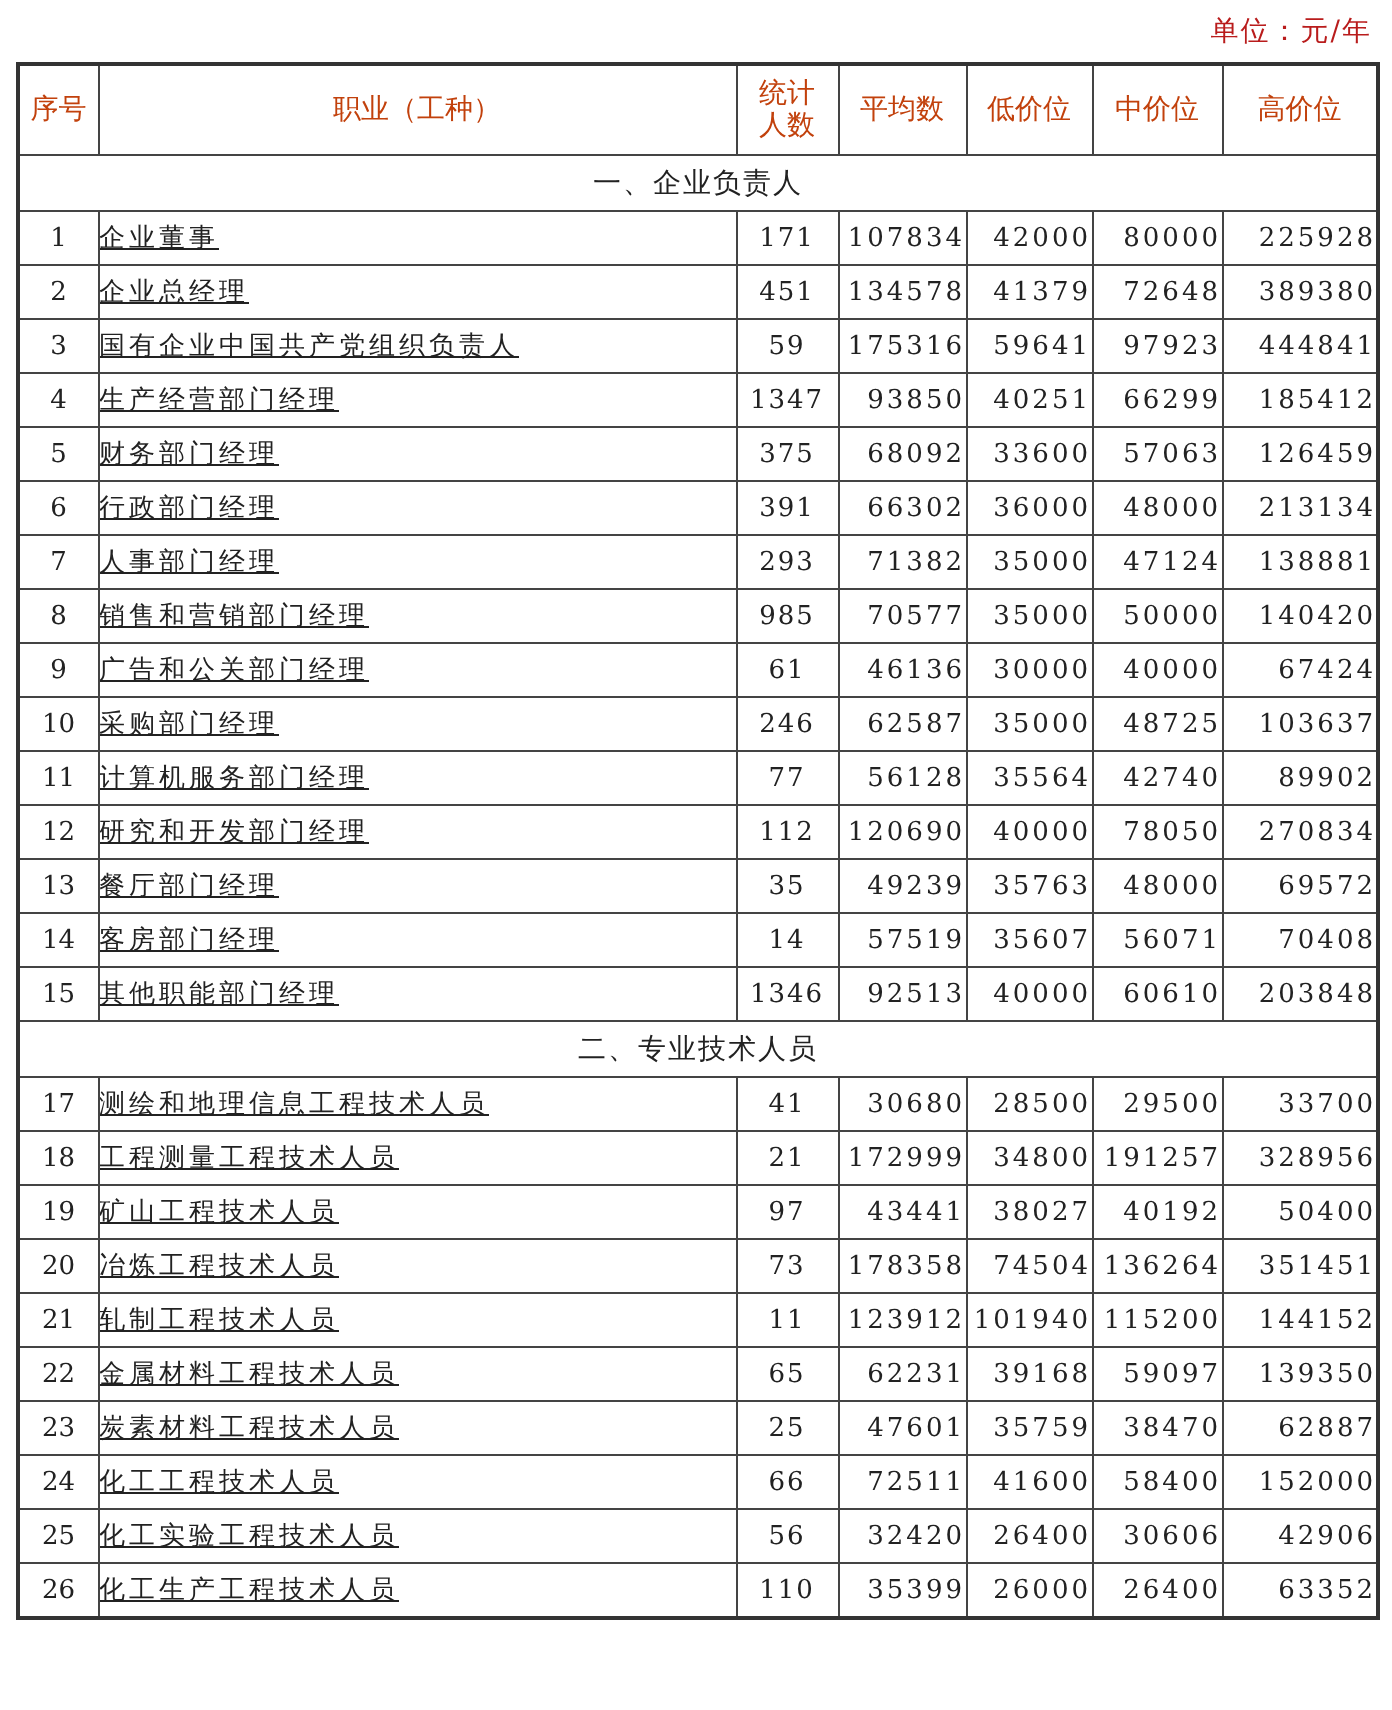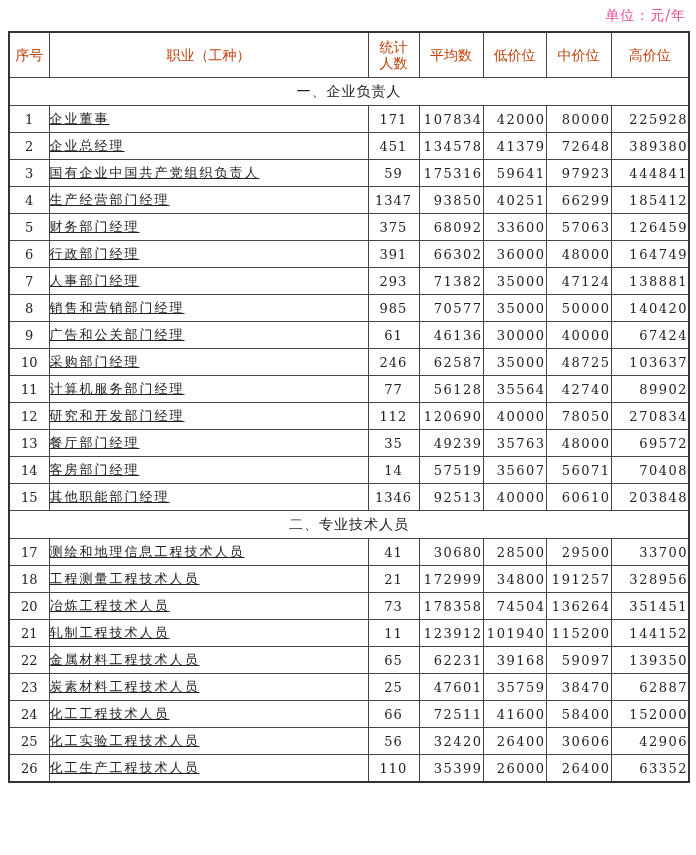--- a/index.html
+++ b/index.html
@@ -1,17 +1,17 @@
 <!DOCTYPE html>
 <html><head>
 <meta charset="utf-8">
 <style>
   html, body { margin: 0; padding: 0; background: #ffffff; }
   body { width: 696px; height: 855px; position: relative; overflow: hidden; font-family: "DejaVu Serif", "Liberation Serif", serif; color: #222; }
-  .unit { position: absolute; top: 7px; right: 10px; font-size: 14px; font-family: "DejaVu Serif", serif; letter-spacing: 1px; color: #ec4899; }
+  .unit { position: absolute; top: 7px; right: 10px; font-size: 14px; font-family: "DejaVu Serif", serif; letter-spacing: 1px; color: #b91c1c; }
   table.wage { position: absolute; left: 8px; top: 31px; border-collapse: collapse; table-layout: fixed; width: 680px; border: 2px solid #333; }
   table.wage th, table.wage td { border: 1.5px solid #444; padding: 0; font-weight: normal; }
   table.wage th { height: 44px; font-family: "DejaVu Sans", "Liberation Sans", sans-serif; font-size: 14px; text-align: center; color: #c2410c; line-height: 16px; }
   table.wage td { height: 26px; font-size: 13px; }
   td.seq { text-align: center; }
   td.name { text-align: left; padding-left: 5px; letter-spacing: 2px; font-size: 13.5px; white-space: nowrap; overflow: hidden; text-decoration: underline; }
   td.num { text-align: right; padding-right: 8px; letter-spacing: 1.5px; }
   td.cnt { text-align: center; letter-spacing: 1px; }
   tr.section td { height: 27px; text-align: center; font-family: Liberation Sans, sans-serif; font-size: 14px; letter-spacing: 1px; }
 </style>
@@ -90,21 +90,21 @@
         <td class="num">57063</td>
         <td class="num">126459</td>
       </tr>
       <tr>
         <td class="seq">6</td>
         <td class="name">行政部门经理</td>
         <td class="cnt">391</td>
         <td class="num">66302</td>
         <td class="num">36000</td>
         <td class="num">48000</td>
-        <td class="num">164749</td>
+        <td class="num">213134</td>
       </tr>
       <tr>
         <td class="seq">7</td>
         <td class="name">人事部门经理</td>
         <td class="cnt">293</td>
         <td class="num">71382</td>
         <td class="num">35000</td>
         <td class="num">47124</td>
         <td class="num">138881</td>
       </tr>
@@ -195,20 +195,29 @@
       <tr>
         <td class="seq">18</td>
         <td class="name">工程测量工程技术人员</td>
         <td class="cnt">21</td>
         <td class="num">172999</td>
         <td class="num">34800</td>
         <td class="num">191257</td>
         <td class="num">328956</td>
       </tr>
       <tr>
+        <td class="seq">19</td>
+        <td class="name">矿山工程技术人员</td>
+        <td class="cnt">97</td>
+        <td class="num">43441</td>
+        <td class="num">38027</td>
+        <td class="num">40192</td>
+        <td class="num">50400</td>
+      </tr>
+      <tr>
         <td class="seq">20</td>
         <td class="name">冶炼工程技术人员</td>
         <td class="cnt">73</td>
         <td class="num">178358</td>
         <td class="num">74504</td>
         <td class="num">136264</td>
         <td class="num">351451</td>
       </tr>
       <tr>
         <td class="seq">21</td>

